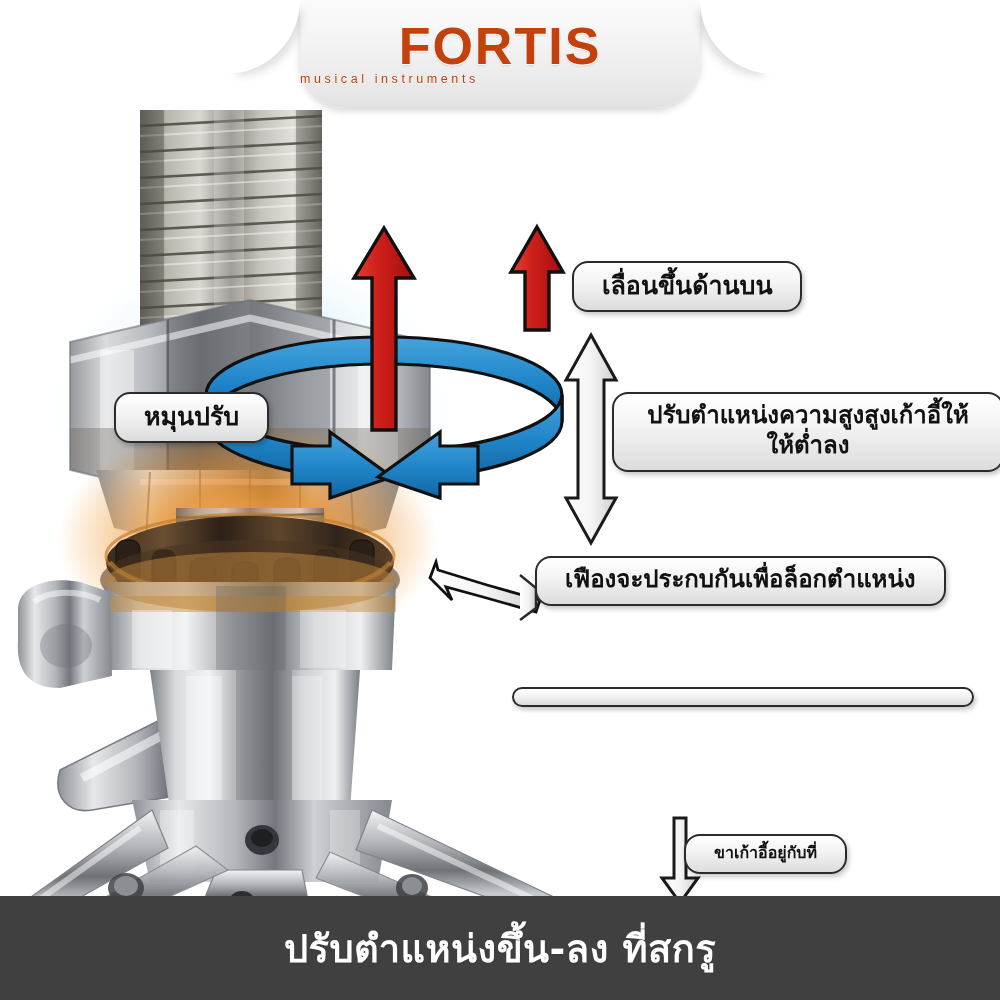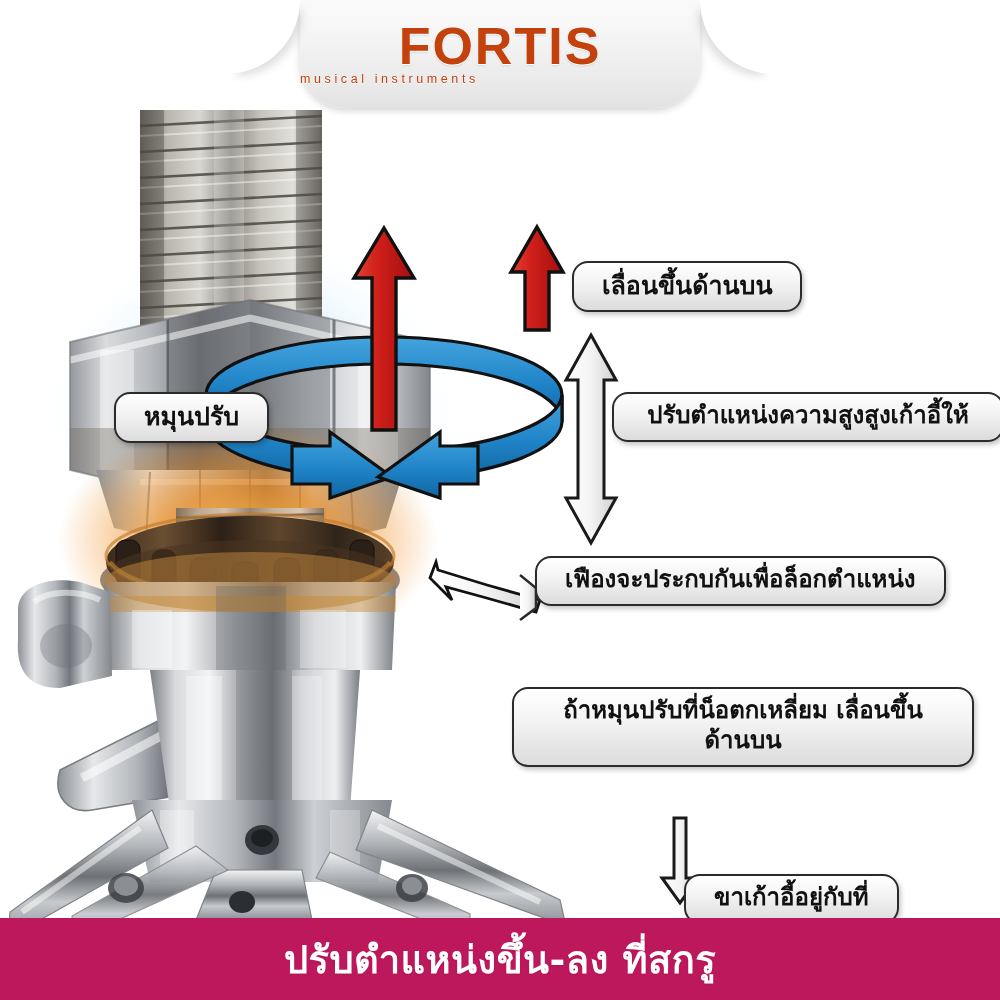--- a/index.html
+++ b/index.html
@@ -32,25 +32,25 @@
     border:2.5px solid #2b2b2b;border-radius:16px;
     padding:7px 28px 9px;box-sizing:border-box;
     font-family:"DejaVu Sans","Liberation Sans",sans-serif;
     font-weight:bold;color:#111;line-height:1.24;text-align:center;
     box-shadow:2px 3px 5px rgba(0,0,0,0.22);}
   #label-slide-up{left:572px;top:261px;font-size:25px;}
   #label-lower-seat{left:612px;top:392px;width:392px;font-size:24px;}
   #label-rotate{left:70px;top:392px;font-size:25px;margin-left:44px;}
   #label-gear-lock{left:535px;top:556px;font-size:24px;}
   #label-hex-nut{left:512px;top:687px;width:462px;font-size:24px;}
-  #label-legs-fixed{left:684px;top:834px;font-size:24px;margin-top:40px;}
+  #label-legs-fixed{left:684px;top:834px;font-size:16px;}
 
   
-  #caption-bar{position:absolute;left:0;bottom:0;width:1000px;height:82px;
-    background:#be185d;display:flex;align-items:center;justify-content:center;}
+  #caption-bar{position:absolute;left:0;bottom:0;width:1000px;height:104px;
+    background:#404040;display:flex;align-items:center;justify-content:center;}
   #caption-text{color:#ffffff;font-size:38px;font-weight:bold;letter-spacing:0.5px;
     font-family:"DejaVu Sans","Liberation Sans",sans-serif;
     text-shadow:0 1px 2px rgba(0,0,0,0.12);}
 
   svg{display:block;}
 </style>
 </head>
 <body>
 
 <div id="page">
@@ -337,28 +337,28 @@
 
     <g>
       <path d="M520,575 L536,588 L536,608 L520,620" fill="url(#greyA)" stroke="#2b2b2b" stroke-width="2.5"></path>
     </g>
   </svg>
 
   <div class="callout" id="label-slide-up">เลื่อนขึ้นด้านบน</div>
 
   <div class="callout" id="label-lower-seat">
     <div>ปรับตำแหน่งความสูงสูงเก้าอี้ให้</div>
+    <div>ให้ต่ำลง</div>
   </div>
 
   <div class="callout" id="label-rotate">หมุนปรับ</div>
 
   <div class="callout" id="label-gear-lock">เฟืองจะประกบกันเพื่อล็อกตำแหน่ง</div>
 
   <div class="callout" id="label-hex-nut">
-    <div>ถ้าหมุนปรับที่น็อตกเหลี่ยม เลื่อนขึ้นด้านบน</div>
   </div>
 
   <div class="callout" id="label-legs-fixed">ขาเก้าอี้อยู่กับที่</div>
 
   <div id="caption-bar">
     <span id="caption-text">ปรับตำแหน่งขึ้น-ลง ที่สกรู</span>
   </div>
 
 </div>
 

